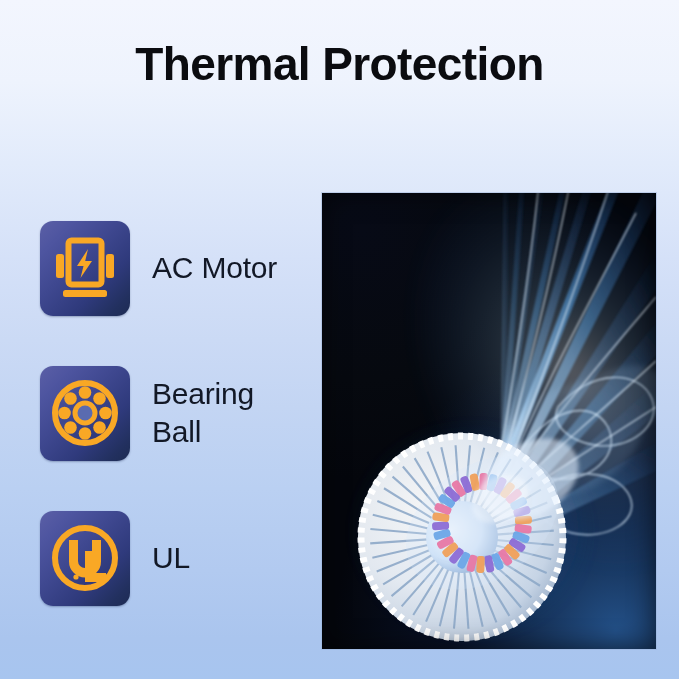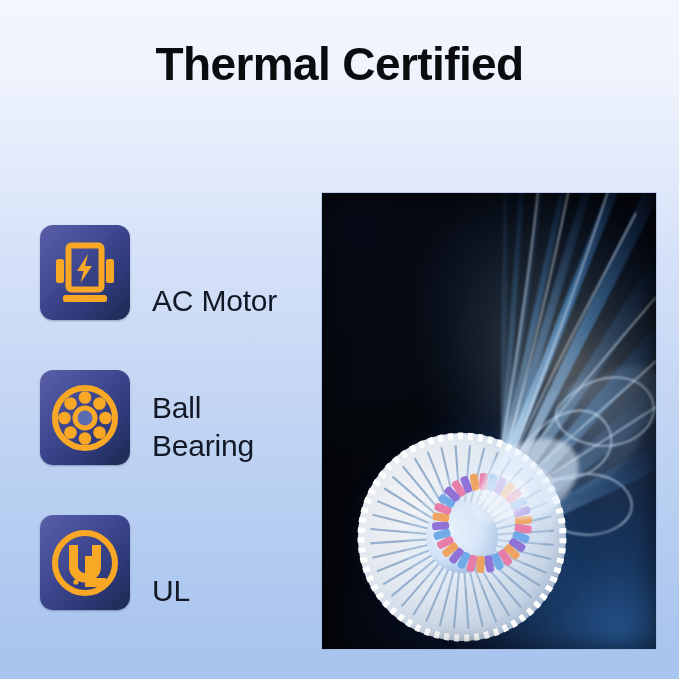--- a/index.html
+++ b/index.html
@@ -49,21 +49,21 @@
 
   
   .features {
     position: absolute;
     left: 40px;
     top: 216px;
     width: 270px;
   }
   .feature-row {
     display: flex;
-    align-items: flex-end;
+    align-items: center;
     height: 104px;
     margin-bottom: 41px;
   }
   .feature-row:last-child { margin-bottom: 0; }
 
   .tile {
     position: relative;
     width: 90px;
     height: 95px;
     flex: 0 0 90px;
@@ -128,21 +128,21 @@
     inset: 0;
     box-shadow: inset 0 0 26px rgba(0,0,0,0.55);
     pointer-events: none;
   }
 </style>
 </head>
 <body>
 
 <div id="infographic">
 
-  <div class="title">Thermal Certified</div>
+  <div class="title">Thermal Protection</div>
 
   <div class="features">
 
     <div class="feature-row">
       <div class="tile">
         <span>
           <svg width="62" height="64" viewBox="0 0 62 64" fill="none">
 
             <rect x="2" y="18" width="8" height="24" rx="2.5" fill="#f9a825"></rect>
 
@@ -175,22 +175,22 @@
             <circle cx="55.5" cy="35" r="6.3" fill="#f9a825"></circle>
             <circle cx="49.5" cy="49.5" r="6.3" fill="#f9a825"></circle>
             <circle cx="35" cy="55.5" r="6.3" fill="#f9a825"></circle>
             <circle cx="20.5" cy="49.5" r="6.3" fill="#f9a825"></circle>
             <circle cx="14.5" cy="35" r="6.3" fill="#f9a825"></circle>
             <circle cx="20.5" cy="20.5" r="6.3" fill="#f9a825"></circle>
           </svg>
         </span>
       </div>
       <div class="feature-label">
+        <span class="ln">Bearing</span>
         <span class="ln">Ball</span>
-        <span class="ln">Bearing</span>
       </div>
     </div>
 
     <div class="feature-row">
       <div class="tile">
         <span>
           <svg width="72" height="72" viewBox="0 0 72 72" fill="none">
             <circle cx="36" cy="36" r="30" stroke="#f9a825" stroke-width="6" fill="none"></circle>
 
             <path d="M20 18 h9 v21 a7 7 0 0 0 14 0 V18 h9 v21.5 a16 16 0 0 1 -32 0 Z" fill="#f9a825"></path>

